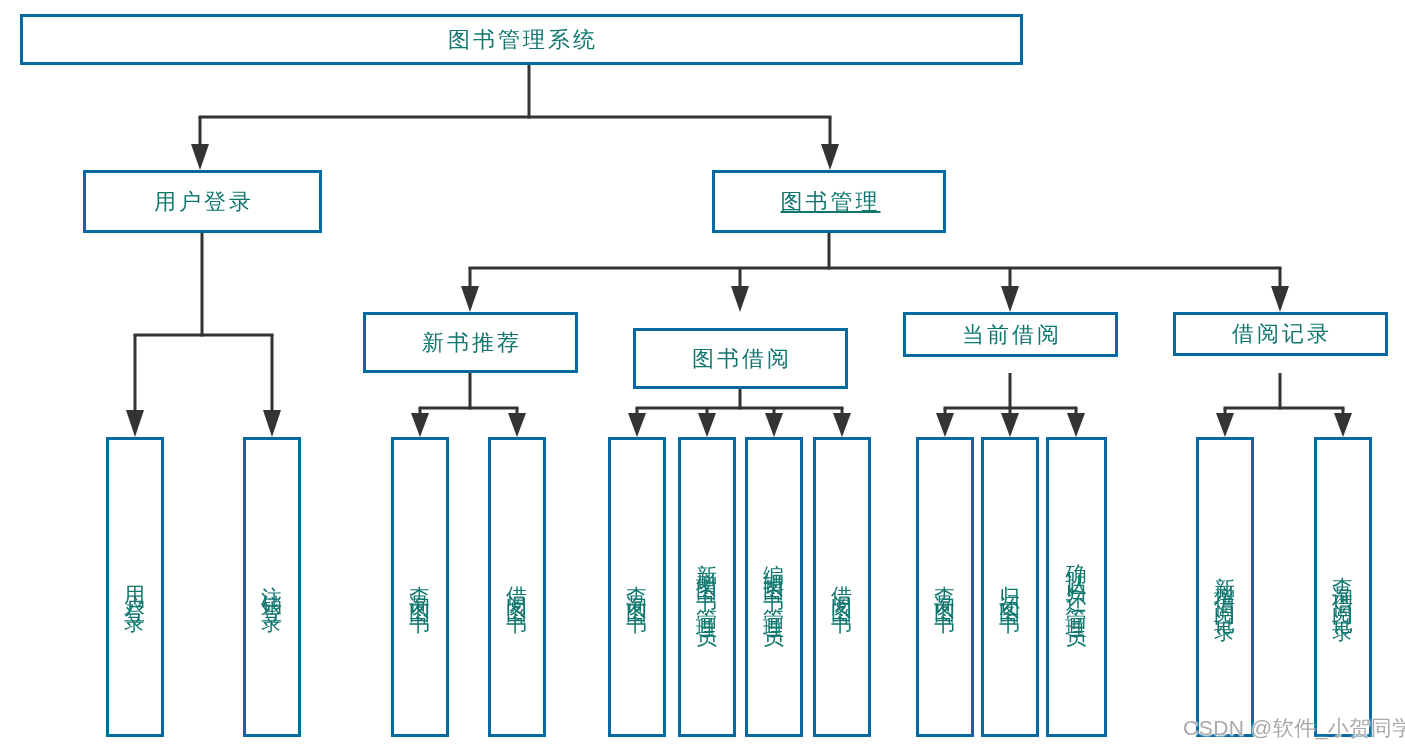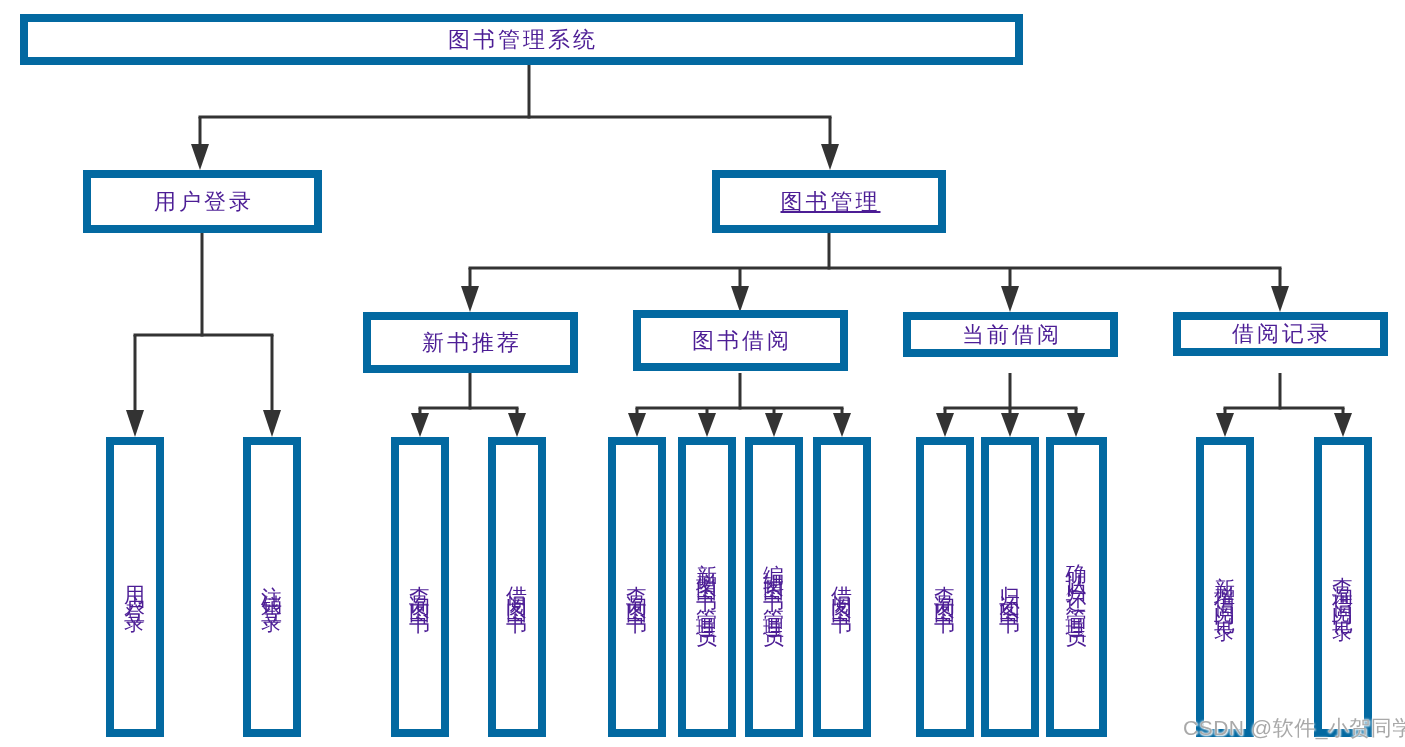--- a/index.html
+++ b/index.html
@@ -13,26 +13,26 @@
   }
   .connectors {
     position: absolute;
     left: 0; top: 0;
     width: 1405px; height: 747px;
     z-index: 0;
   }
   .box {
     position: absolute;
     box-sizing: border-box;
-    border: 8px solid #0369a1;
+    border: 3px solid #0369a1;
     background: #ffffff;
     display: flex;
     align-items: center;
     justify-content: center;
-    color: #4c1d95;
+    color: #0f766e;
     z-index: 1;
   }
   .h-label {
     font-size: 22px;
     letter-spacing: 3px;
     text-indent: 3px;
     white-space: nowrap;
   }
   .v-label {
     writing-mode: vertical-rl;
@@ -135,21 +135,21 @@
   <div class="box" style="left:83px; top:170px; width:239px; height:63px;">
     <span class="h-label">用户登录</span>
   </div>
   <div class="box" style="left:712px; top:170px; width:234px; height:63px;text-decoration:underline;">
     <span class="h-label">图书管理</span>
   </div>
 
   <div class="box" style="left:363px; top:312px; width:215px; height:61px;">
     <span class="h-label">新书推荐</span>
   </div>
-  <div class="box" style="left:633px; top:310px; width:215px; height:61px;">
+  <div class="box" style="left:633px; top:328px; width:215px; height:61px;">
     <span class="h-label">图书借阅</span>
   </div>
   <div class="box" style="left:903px; top:312px; width:215px; height:45px;">
     <span class="h-label">当前借阅</span>
   </div>
   <div class="box" style="left:1173px; top:312px; width:215px; height:44px;">
     <span class="h-label">借阅记录</span>
   </div>
 
   <div class="box" style="left:106px; top:437px; width:58px; height:300px;">

